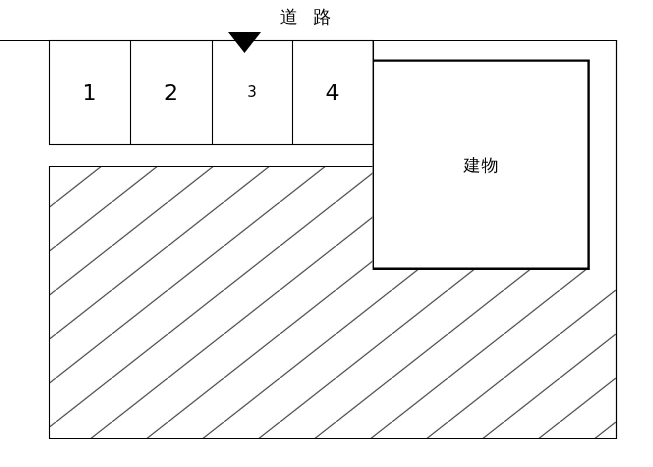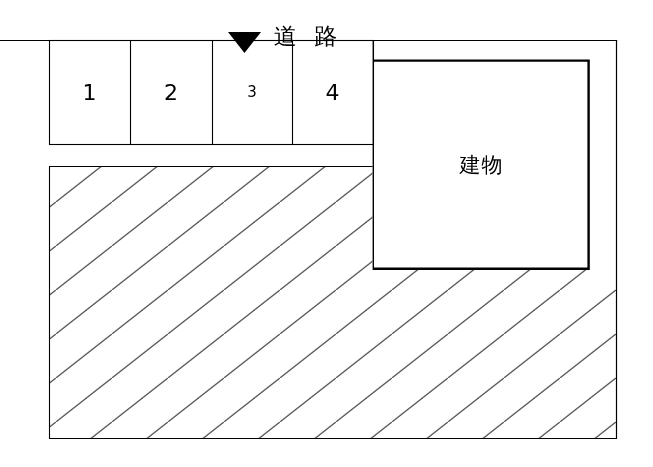--- a/index.html
+++ b/index.html
@@ -29,30 +29,29 @@
     line-height: 1;
     color: #000000;
     white-space: pre;
     pointer-events: none;
   }
   .road-label {
     left: 268px;
     top: 6px;
     width: 80px;
     height: 22px;
-    font-size: 23px;
+    font-size: 18px;
     letter-spacing: 5px;
-    margin-top: 19px;
   }
   .building-label {
     left: 374px;
     top: 61px;
     width: 215px;
     height: 208px;
-    font-size: 21px;
+    font-size: 17px;
     letter-spacing: 1px;
   }
   .space-label {
     top: 41px;
     height: 103px;
     font-size: 22px;
   }
   .space-label.space-1 { left: 49px;  width: 81px; }
   .space-label.space-2 { left: 130px; width: 82px; }
   .space-label.space-3 { left: 212px; width: 80px; font-size: 15px; }

